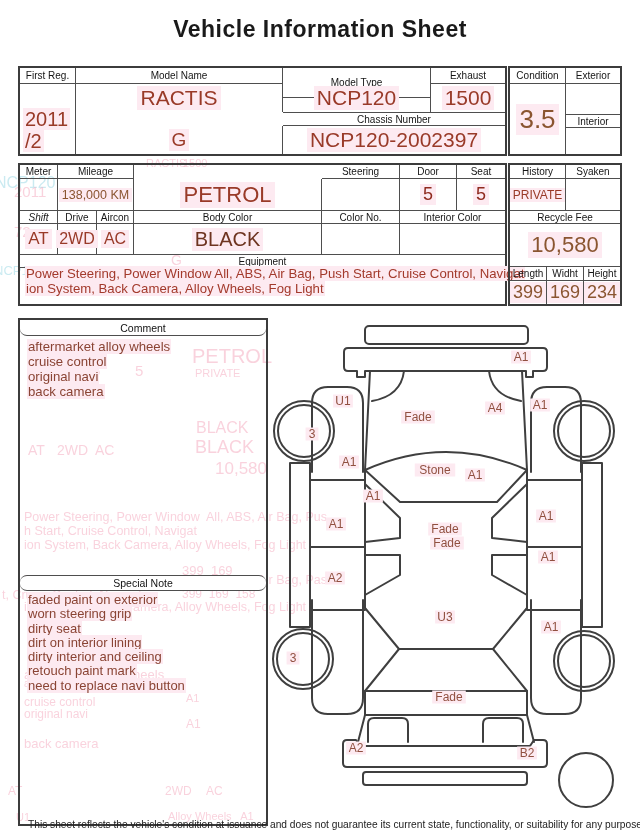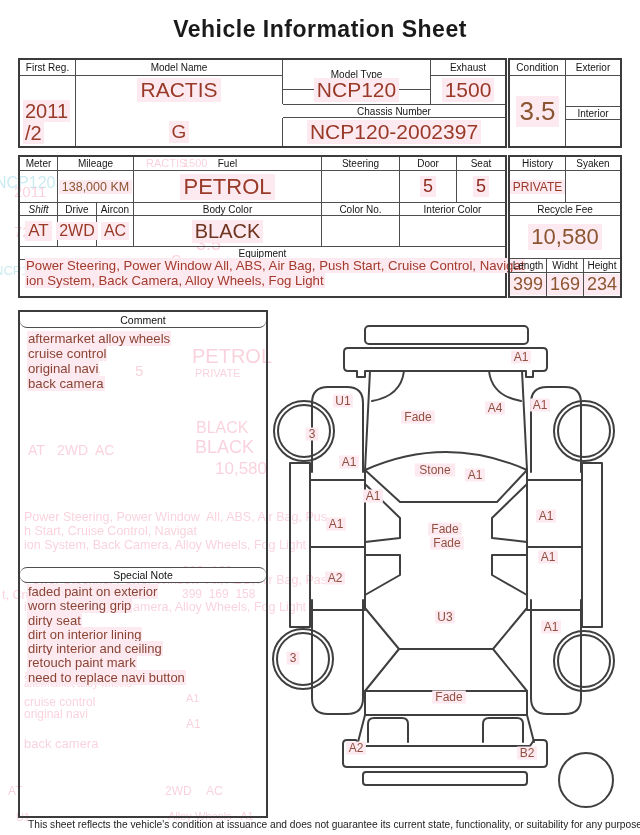--- a/index.html
+++ b/index.html
@@ -1,20 +1,20 @@
 <!DOCTYPE html>
 <html style="--border: #3c3c3c; --line: #4e4e4e; --value-red: #993a28; --value-brown: #8a5530; --value-dark: #6e3420; --value-num: #8f2a1e; --equip: #a33a2c; --note-text: #8a4434; --highlight: #fdeaf1; --label: #915040; --ghost-pink: #f5afc2; --ghost-cyan: #a8dde8;"><head>
 <meta charset="utf-8">
 <style>
   html,body{margin:0;padding:0;background:#fff;}
   .page{position:relative;width:640px;height:835px;background:#fff;overflow:hidden;
         font-family:"Liberation Sans","DejaVu Sans",sans-serif;color:#111;}
   .title{position:absolute;left:0;top:16px;width:100%;text-align:center;
          font-size:23px;font-weight:600;letter-spacing:.5px;color:#1a1a1a;z-index:2;}
-  .box{position:absolute;border:2px solid var(--border,#3c3c3c);box-sizing:border-box;z-index:2;background:transparent;}
+  .box{position:absolute;border:2px solid var(--border,#3c3c3c);box-sizing:border-box;z-index:2;background:transparent;margin-top:8px;}
   .cell{position:absolute;box-sizing:border-box;display:flex;align-items:center;justify-content:center;}
   .hdr{font-size:10px;color:#151515;white-space:nowrap;}
   .br{border-right:1px solid var(--line,#4e4e4e);}
   .bb{border-bottom:1px solid var(--line,#4e4e4e);}
   .bt{border-top:1px solid var(--line,#4e4e4e);}
   .val span{background:var(--highlight,#fdeaf1);padding:0 3px;white-space:nowrap;}
   .v-red{color:var(--value-red,#993a28);}
   .v-brown{color:var(--value-brown,#8a5530);}
   .v-dark{color:var(--value-dark,#6e3420);}
   .v-num{color:var(--value-num,#8f2a1e);}
@@ -127,21 +127,20 @@
         <span>3.5</span>
       </div>
     <div class="cell" style="left:56px;top:16px;width:54px;height:30px;"></div>
     <div class="cell hdr bt bb" style="left:56px;top:46px;width:54px;height:14px;">Interior</div>
     <div class="cell" style="left:56px;top:60px;width:54px;height:26px;"></div>
   </div>
 
   <div class="box" style="left:18px;top:155px;width:489px;height:143px;">
     <div class="cell hdr br bb" style="left:0;top:0;width:38px;height:14px;">Meter</div>
     <div class="cell hdr br bb" style="left:38px;top:0;width:76px;height:14px;">Mileage</div>
-    <div class="cell hdr br bb" style="left:114px;top:0;width:188px;height:14px;">Fuel</div>
     <div class="cell hdr br bb" style="left:302px;top:0;width:78px;height:14px;">Steering</div>
     <div class="cell hdr br bb" style="left:380px;top:0;width:57px;height:14px;">Door</div>
     <div class="cell hdr bb" style="left:437px;top:0;width:48px;height:14px;">Seat</div>
 
     <div class="cell br" style="left:0;top:14px;width:38px;height:31px;"></div>
     <div class="cell val v-brown br" style="left:38px;top:14px;width:76px;height:31px;font-size:12.5px;">
         <span>138,000 KM</span>
       </div>
     <div class="cell val v-red br" style="left:114px;top:14px;width:188px;height:31px;font-size:22px;">
         <span>PETROL</span>

